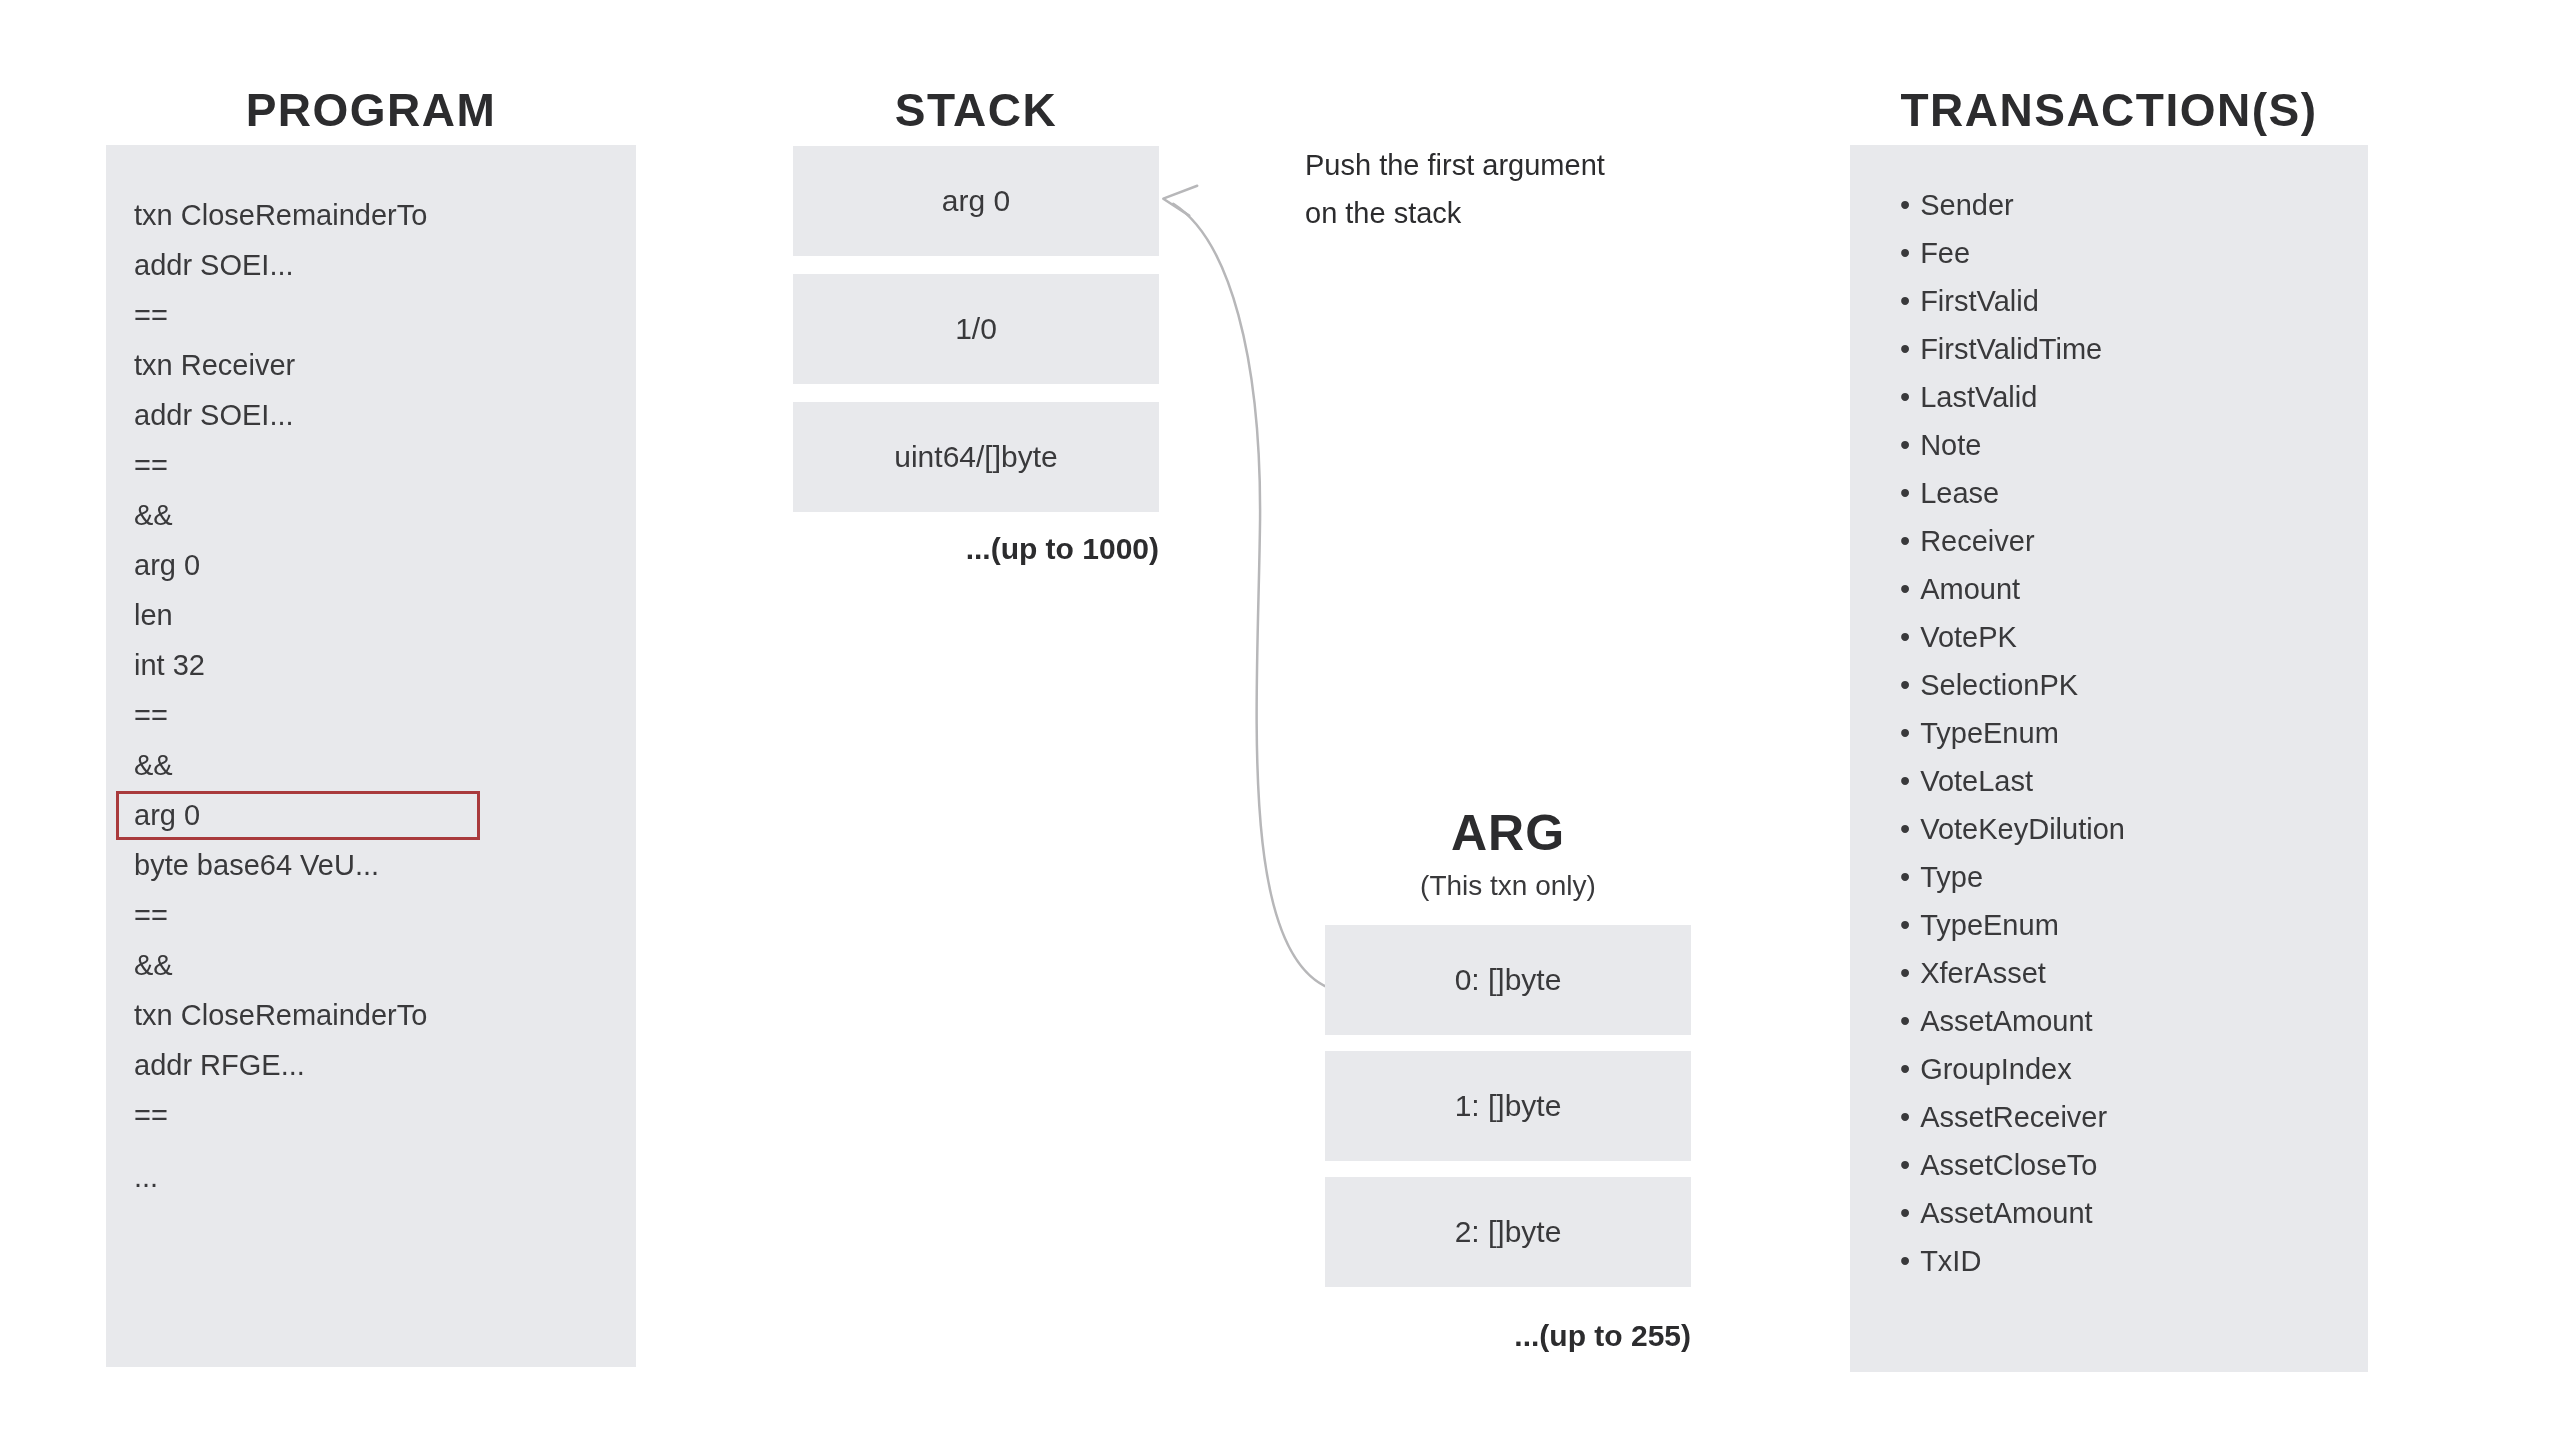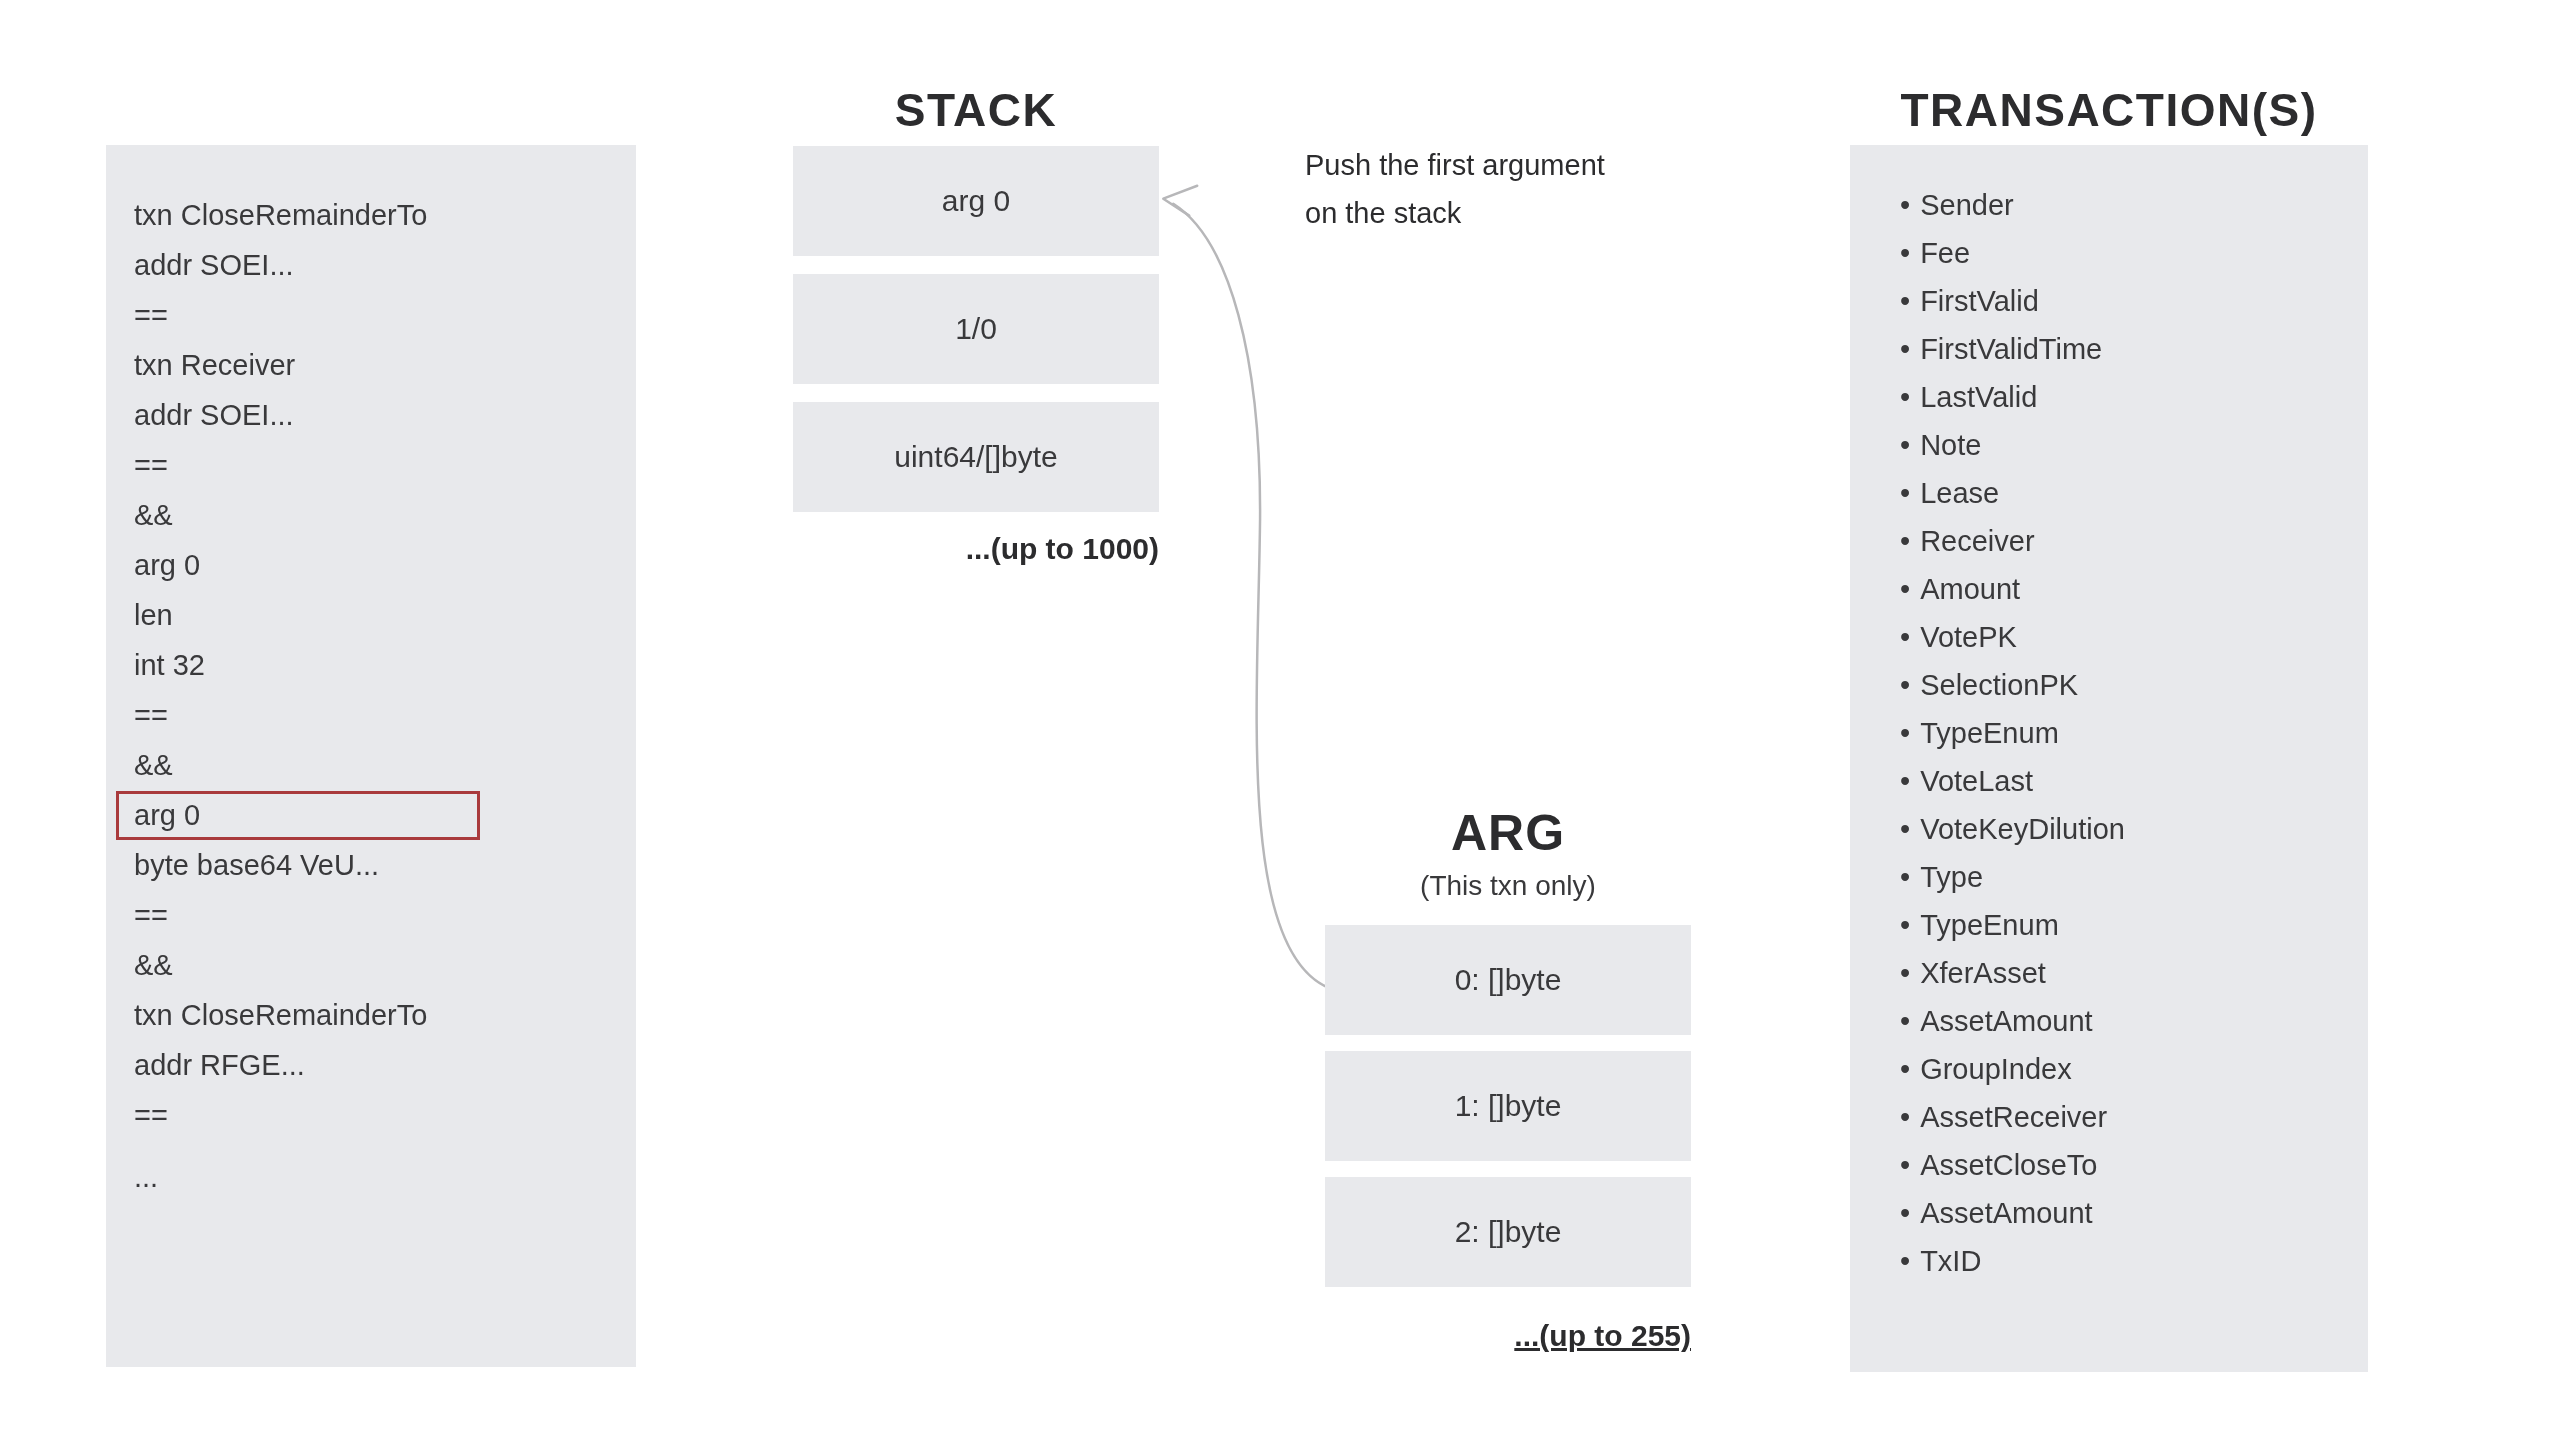--- a/index.html
+++ b/index.html
@@ -34,21 +34,21 @@
 
   #stack-boxes{position:absolute;left:793px;top:146px;width:366px;}
   #arg-boxes{position:absolute;left:1325px;top:925px;width:366px;}
   .cell{width:100%;height:110px;background:var(--box-bg);display:flex;align-items:center;
         justify-content:center;font-size:30px;color:var(--text);}
   #stack-boxes .cell{margin-bottom:18px;}
   #arg-boxes .cell{margin-bottom:16px;}
 
   .note{position:absolute;text-align:right;font-size:30px;font-weight:700;color:var(--title);}
   #stack-note{left:793px;top:532px;width:366px;}
-  #arg-note{left:1325px;top:1319px;width:366px;text-decoration:underline;}
+  #arg-note{left:1325px;top:1319px;width:366px;}
 
   #annotation{position:absolute;left:1305px;top:141px;font-size:29px;line-height:48px;color:var(--title);}
 
   #arg-title{position:absolute;left:1325px;top:810px;width:366px;text-align:center;
              font-size:50px;font-weight:700;line-height:46px;color:var(--title);letter-spacing:1px;}
   #arg-subtitle{position:absolute;left:1325px;top:869px;width:366px;text-align:center;
              font-size:28px;line-height:34px;color:var(--text);}
 
   #txn-list{padding:36px 0 0 50px;}
   .txn-item{height:48px;display:flex;align-items:center;font-size:29px;color:var(--text);}
@@ -56,20 +56,21 @@
 
   #push-arrow{position:absolute;left:0;top:0;width:2576px;height:1433px;pointer-events:none;}
   #push-arrow path,#push-arrow polyline{fill:none;stroke:var(--arrow);stroke-width:2.5px;
              stroke-linecap:round;stroke-linejoin:round;}
 </style>
 </head>
 <body>
 
 <div id="stage">
 
+  <div id="program-title" class="col-title">PROGRAM</div>
 
   <div id="program-box" class="gray-panel">
     <div id="program-list">
         <div class="prog-line"><span>txn CloseRemainderTo</span></div>
         <div class="prog-line"><span>addr SOEI...</span></div>
         <div class="prog-line"><span>==</span></div>
         <div class="prog-line"><span>txn Receiver</span></div>
         <div class="prog-line"><span>addr SOEI...</span></div>
         <div class="prog-line"><span>==</span></div>
         <div class="prog-line"><span>&amp;&amp;</span></div>

